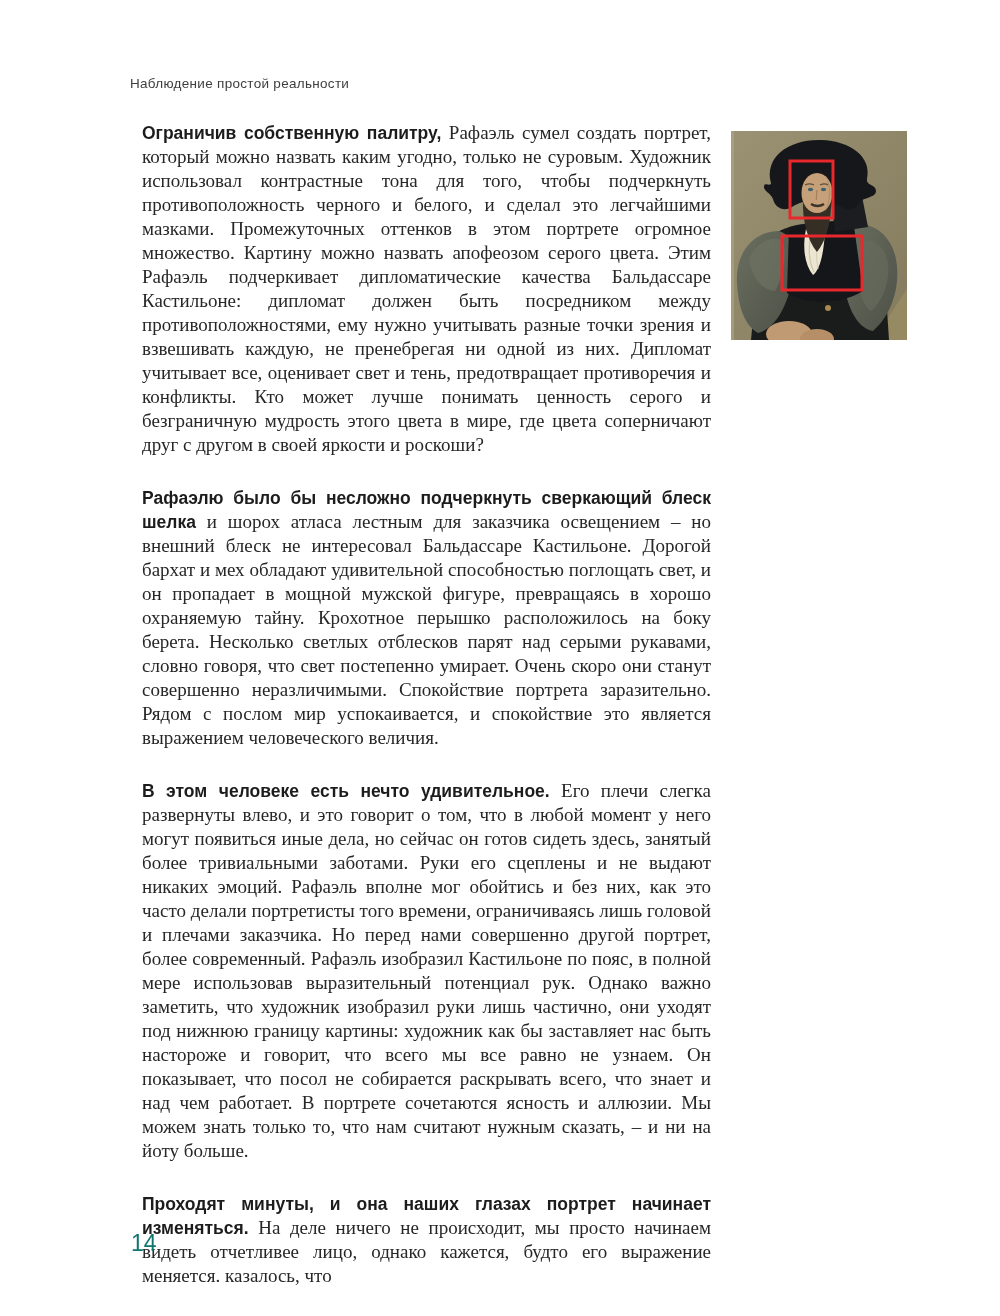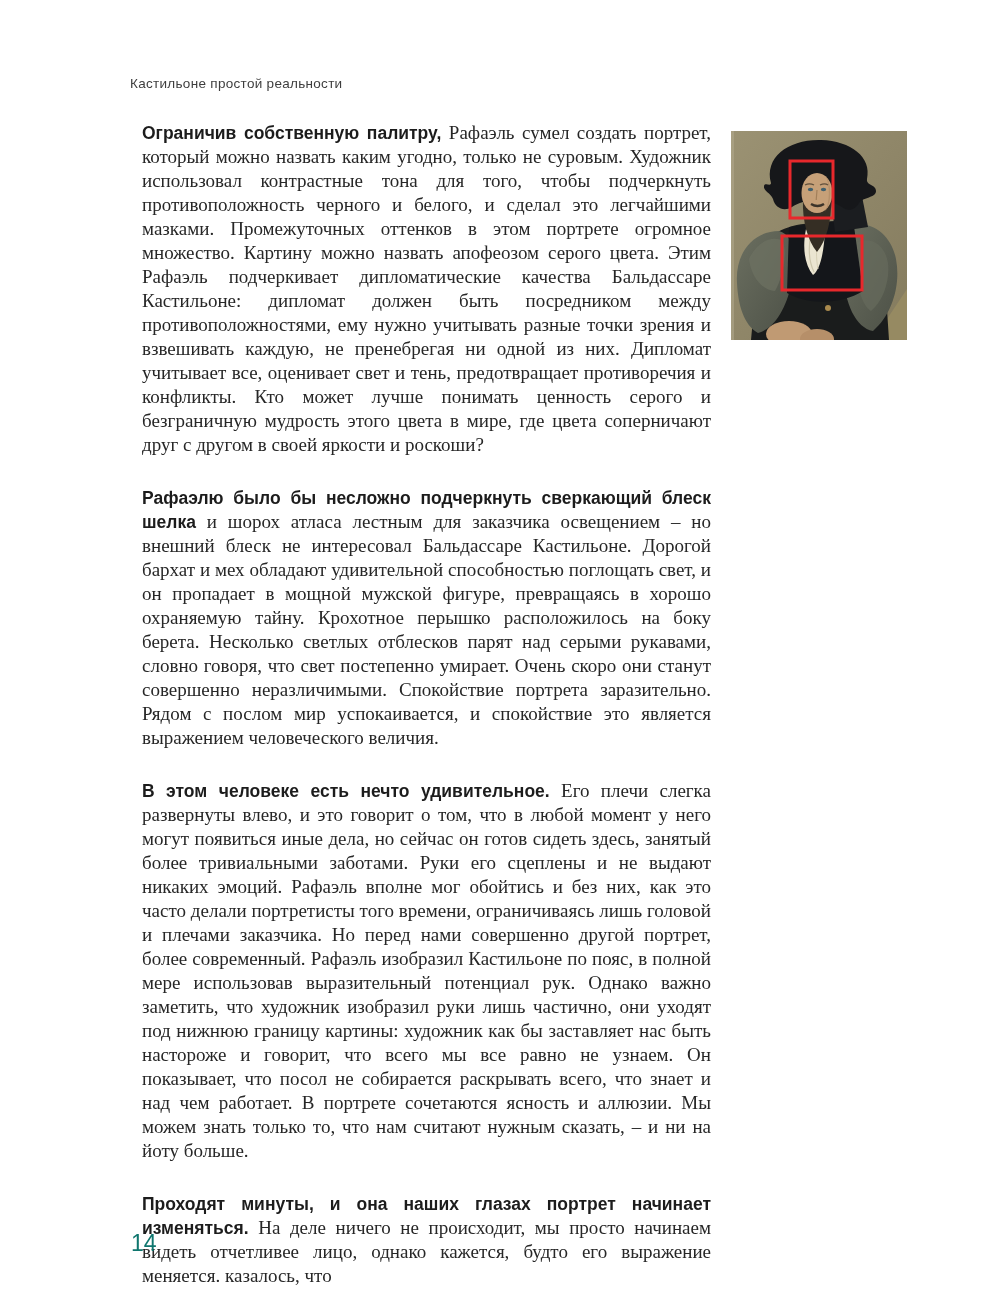--- a/index.html
+++ b/index.html
@@ -59,21 +59,21 @@
     font-weight: 400;
     font-size: 23px;
     color: #0f766e;
   }
 </style>
 </head>
 <body>
 
 <div class="page">
 
-  <div class="running-head">Кастильоне простой реальности</div>
+  <div class="running-head">Наблюдение простой реальности</div>
 
   <div class="text-col">
     <p class="body-para"><span class="lead">Ограничив собственную палитру,</span><span> Рафаэль сумел создать портрет, который можно назвать каким угодно, только не суровым. Художник использовал контрастные тона для того, чтобы подчеркнуть противоположность черного и белого, и сделал это легчайшими мазками. Промежуточных оттенков в этом портрете огромное множество. Картину можно назвать апофеозом серого цвета. Этим Рафаэль подчеркивает дипломатические качества Бальдассаре Кастильоне: дипломат должен быть посредником между противоположностями, ему нужно учитывать разные точки зрения и взвешивать каждую, не пренебрегая ни одной из них. Дипломат учитывает все, оценивает свет и тень, предотвращает противоречия и конфликты. Кто может лучше понимать ценность серого и безграничную мудрость этого цвета в мире, где цвета соперничают друг с другом в своей яркости и роскоши?</span></p>
     <p class="body-para"><span class="lead">Рафаэлю было бы несложно подчеркнуть сверкающий блеск шелка</span><span> и шорох атласа лестным для заказчика освещением – но внешний блеск не интересовал Бальдассаре Кастильоне. Дорогой бархат и мех обладают удивительной способностью поглощать свет, и он пропадает в мощной мужской фигуре, превращаясь в хорошо охраняемую тайну. Крохотное перышко расположилось на боку берета. Несколько светлых отблесков парят над серыми рукавами, словно говоря, что свет постепенно умирает. Очень скоро они станут совершенно неразличимыми. Спокойствие портрета заразительно. Рядом с послом мир успокаивается, и спокойствие это является выражением человеческого величия.</span></p>
     <p class="body-para"><span class="lead">В этом человеке есть нечто удивительное.</span><span> Его плечи слегка развернуты влево, и это говорит о том, что в любой момент у него могут появиться иные дела, но сейчас он готов сидеть здесь, занятый более тривиальными заботами. Руки его сцеплены и не выдают никаких эмоций. Рафаэль вполне мог обойтись и без них, как это часто делали портретисты того времени, ограничиваясь лишь головой и плечами заказчика. Но перед нами совершенно другой портрет, более современный. Рафаэль изобразил Кастильоне по пояс, в полной мере использовав выразительный потенциал рук. Однако важно заметить, что художник изобразил руки лишь частично, они уходят под нижнюю границу картины: художник как бы заставляет нас быть настороже и говорит, что всего мы все равно не узнаем. Он показывает, что посол не собирается раскрывать всего, что знает и над чем работает. В портрете сочетаются ясность и аллюзии. Мы можем знать только то, что нам считают нужным сказать, – и ни на йоту больше.</span></p>
     <p class="body-para"><span class="lead">Проходят минуты, и она наших глазах портрет начинает изменяться.</span><span> На деле ничего не происходит, мы просто начинаем видеть отчетливее лицо, однако кажется, будто его выражение меняется. казалось, что</span></p>
   </div>
 
   <div class="figure">
     <svg viewBox="0 0 176 209" xmlns="http://www.w3.org/2000/svg" role="img" aria-label="raphael-portrait-of-baldassare-castiglione">

